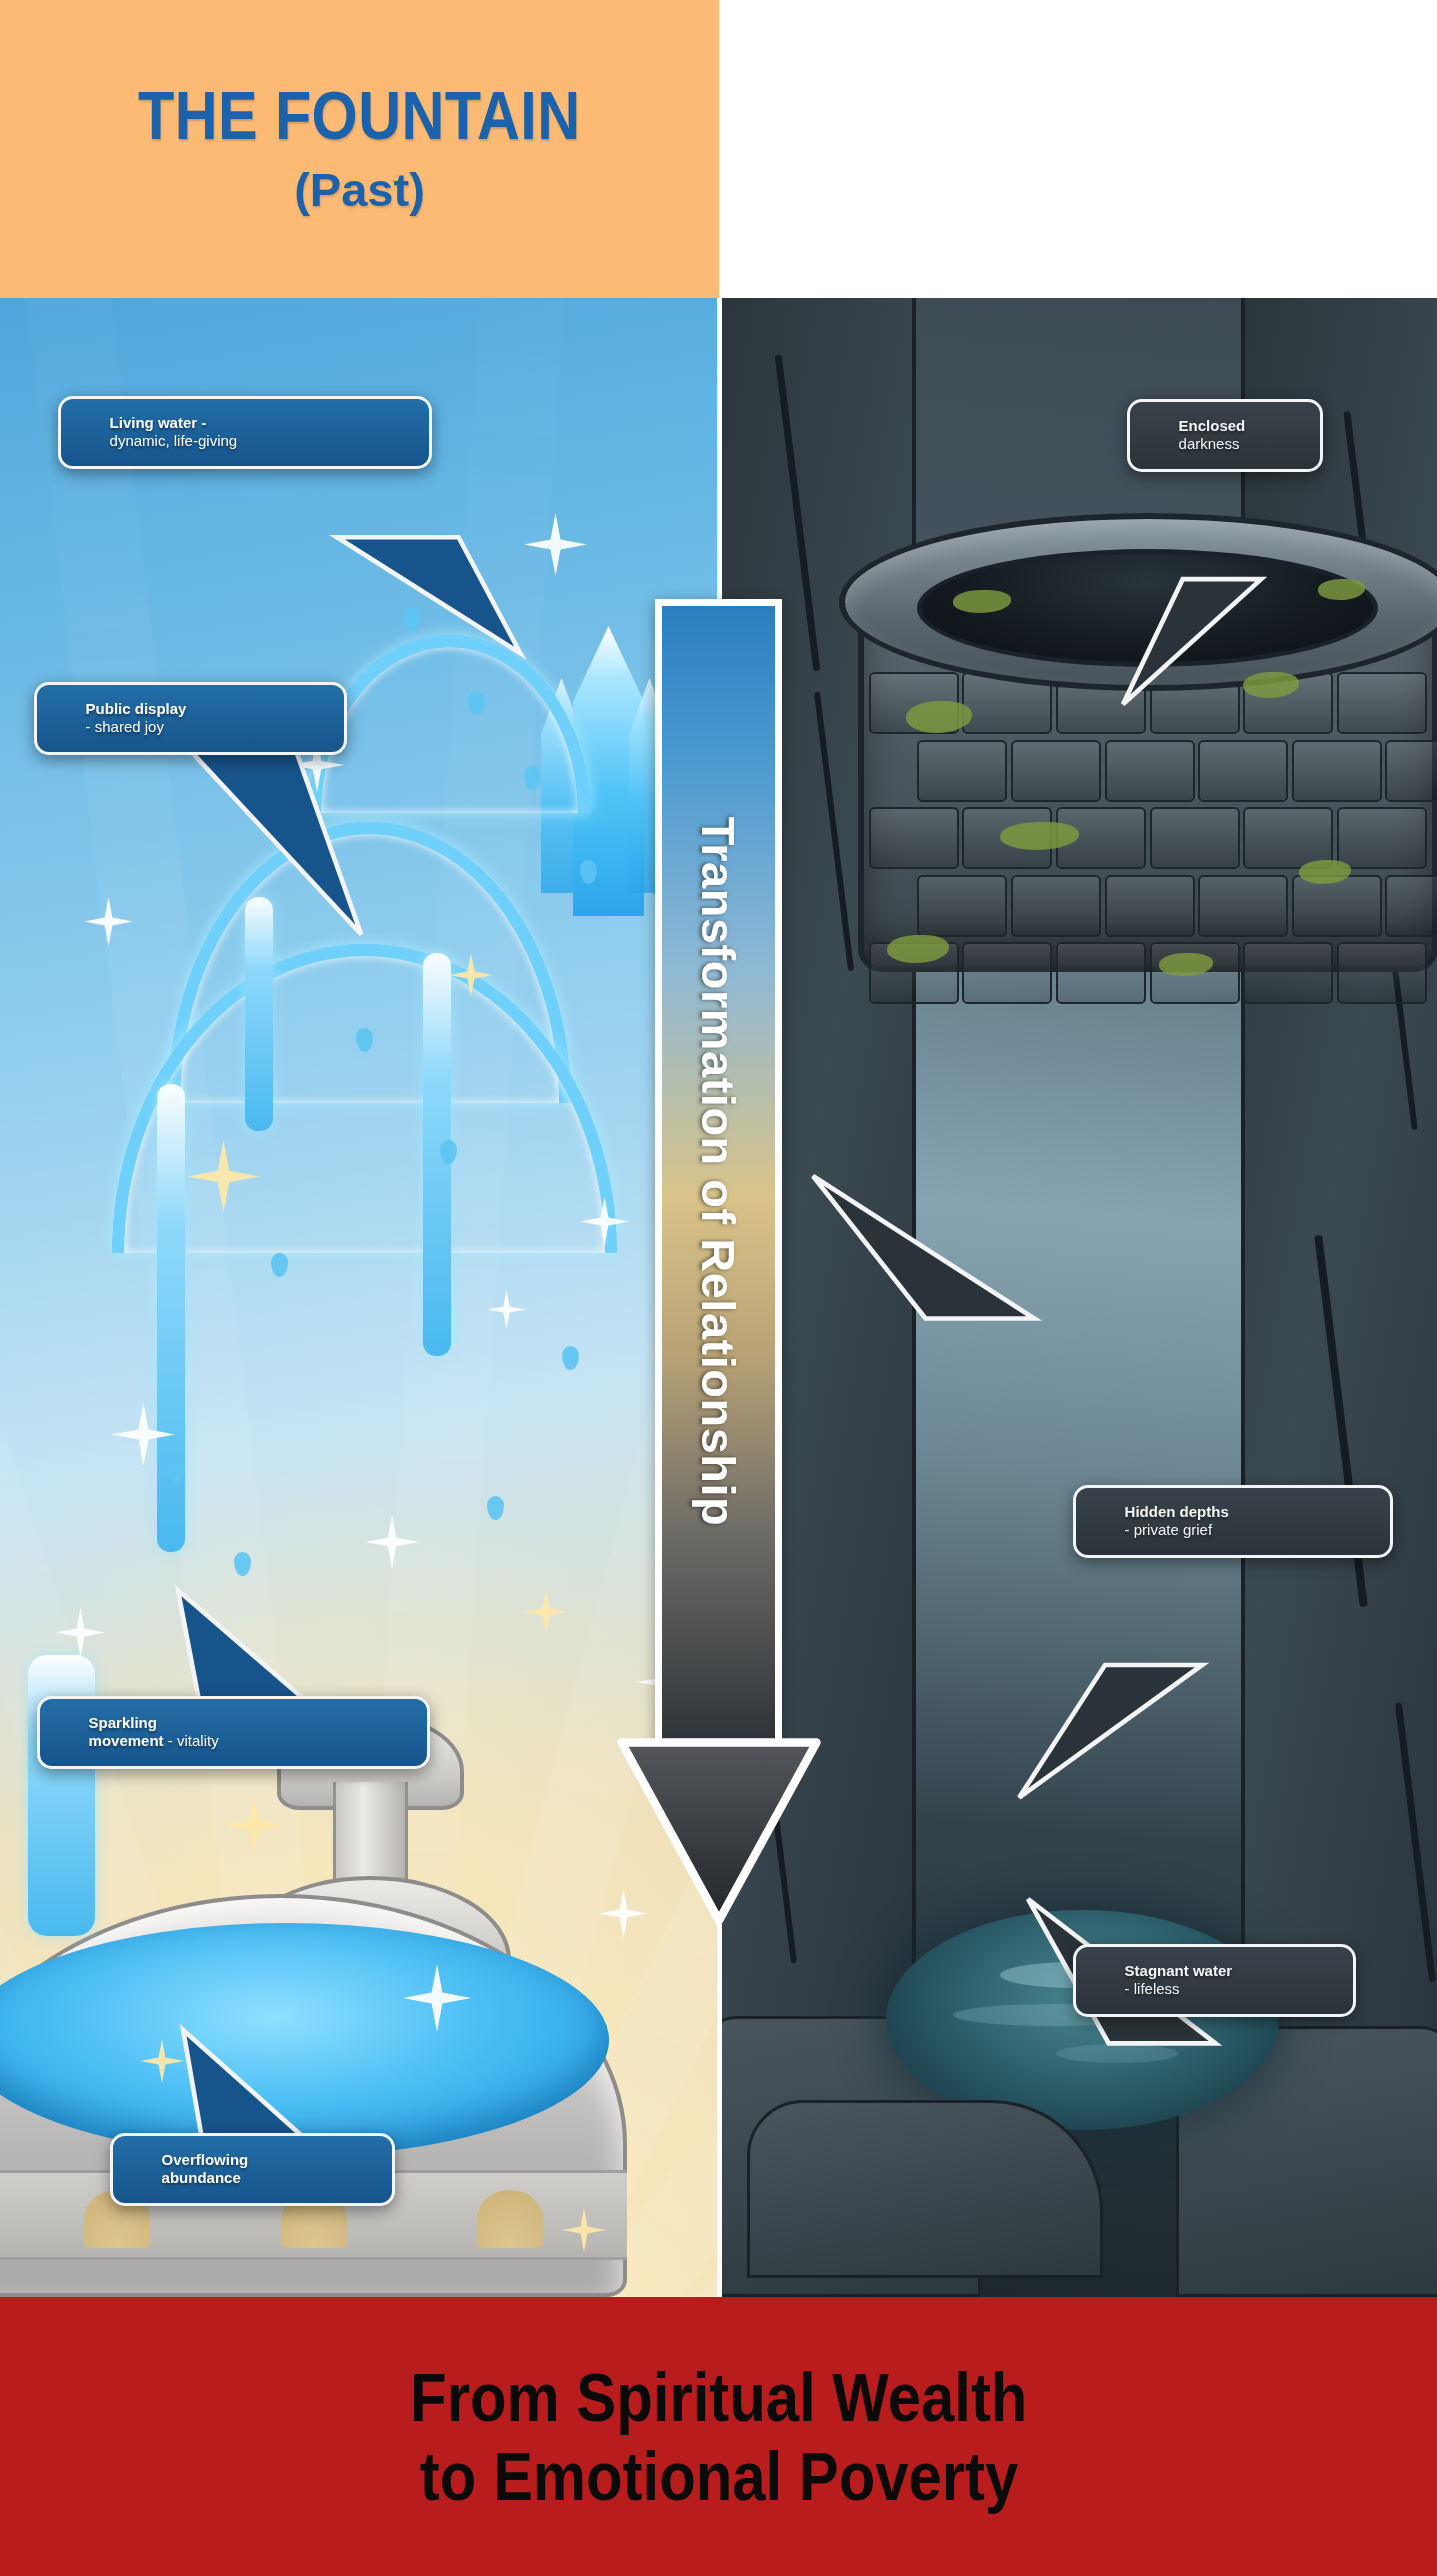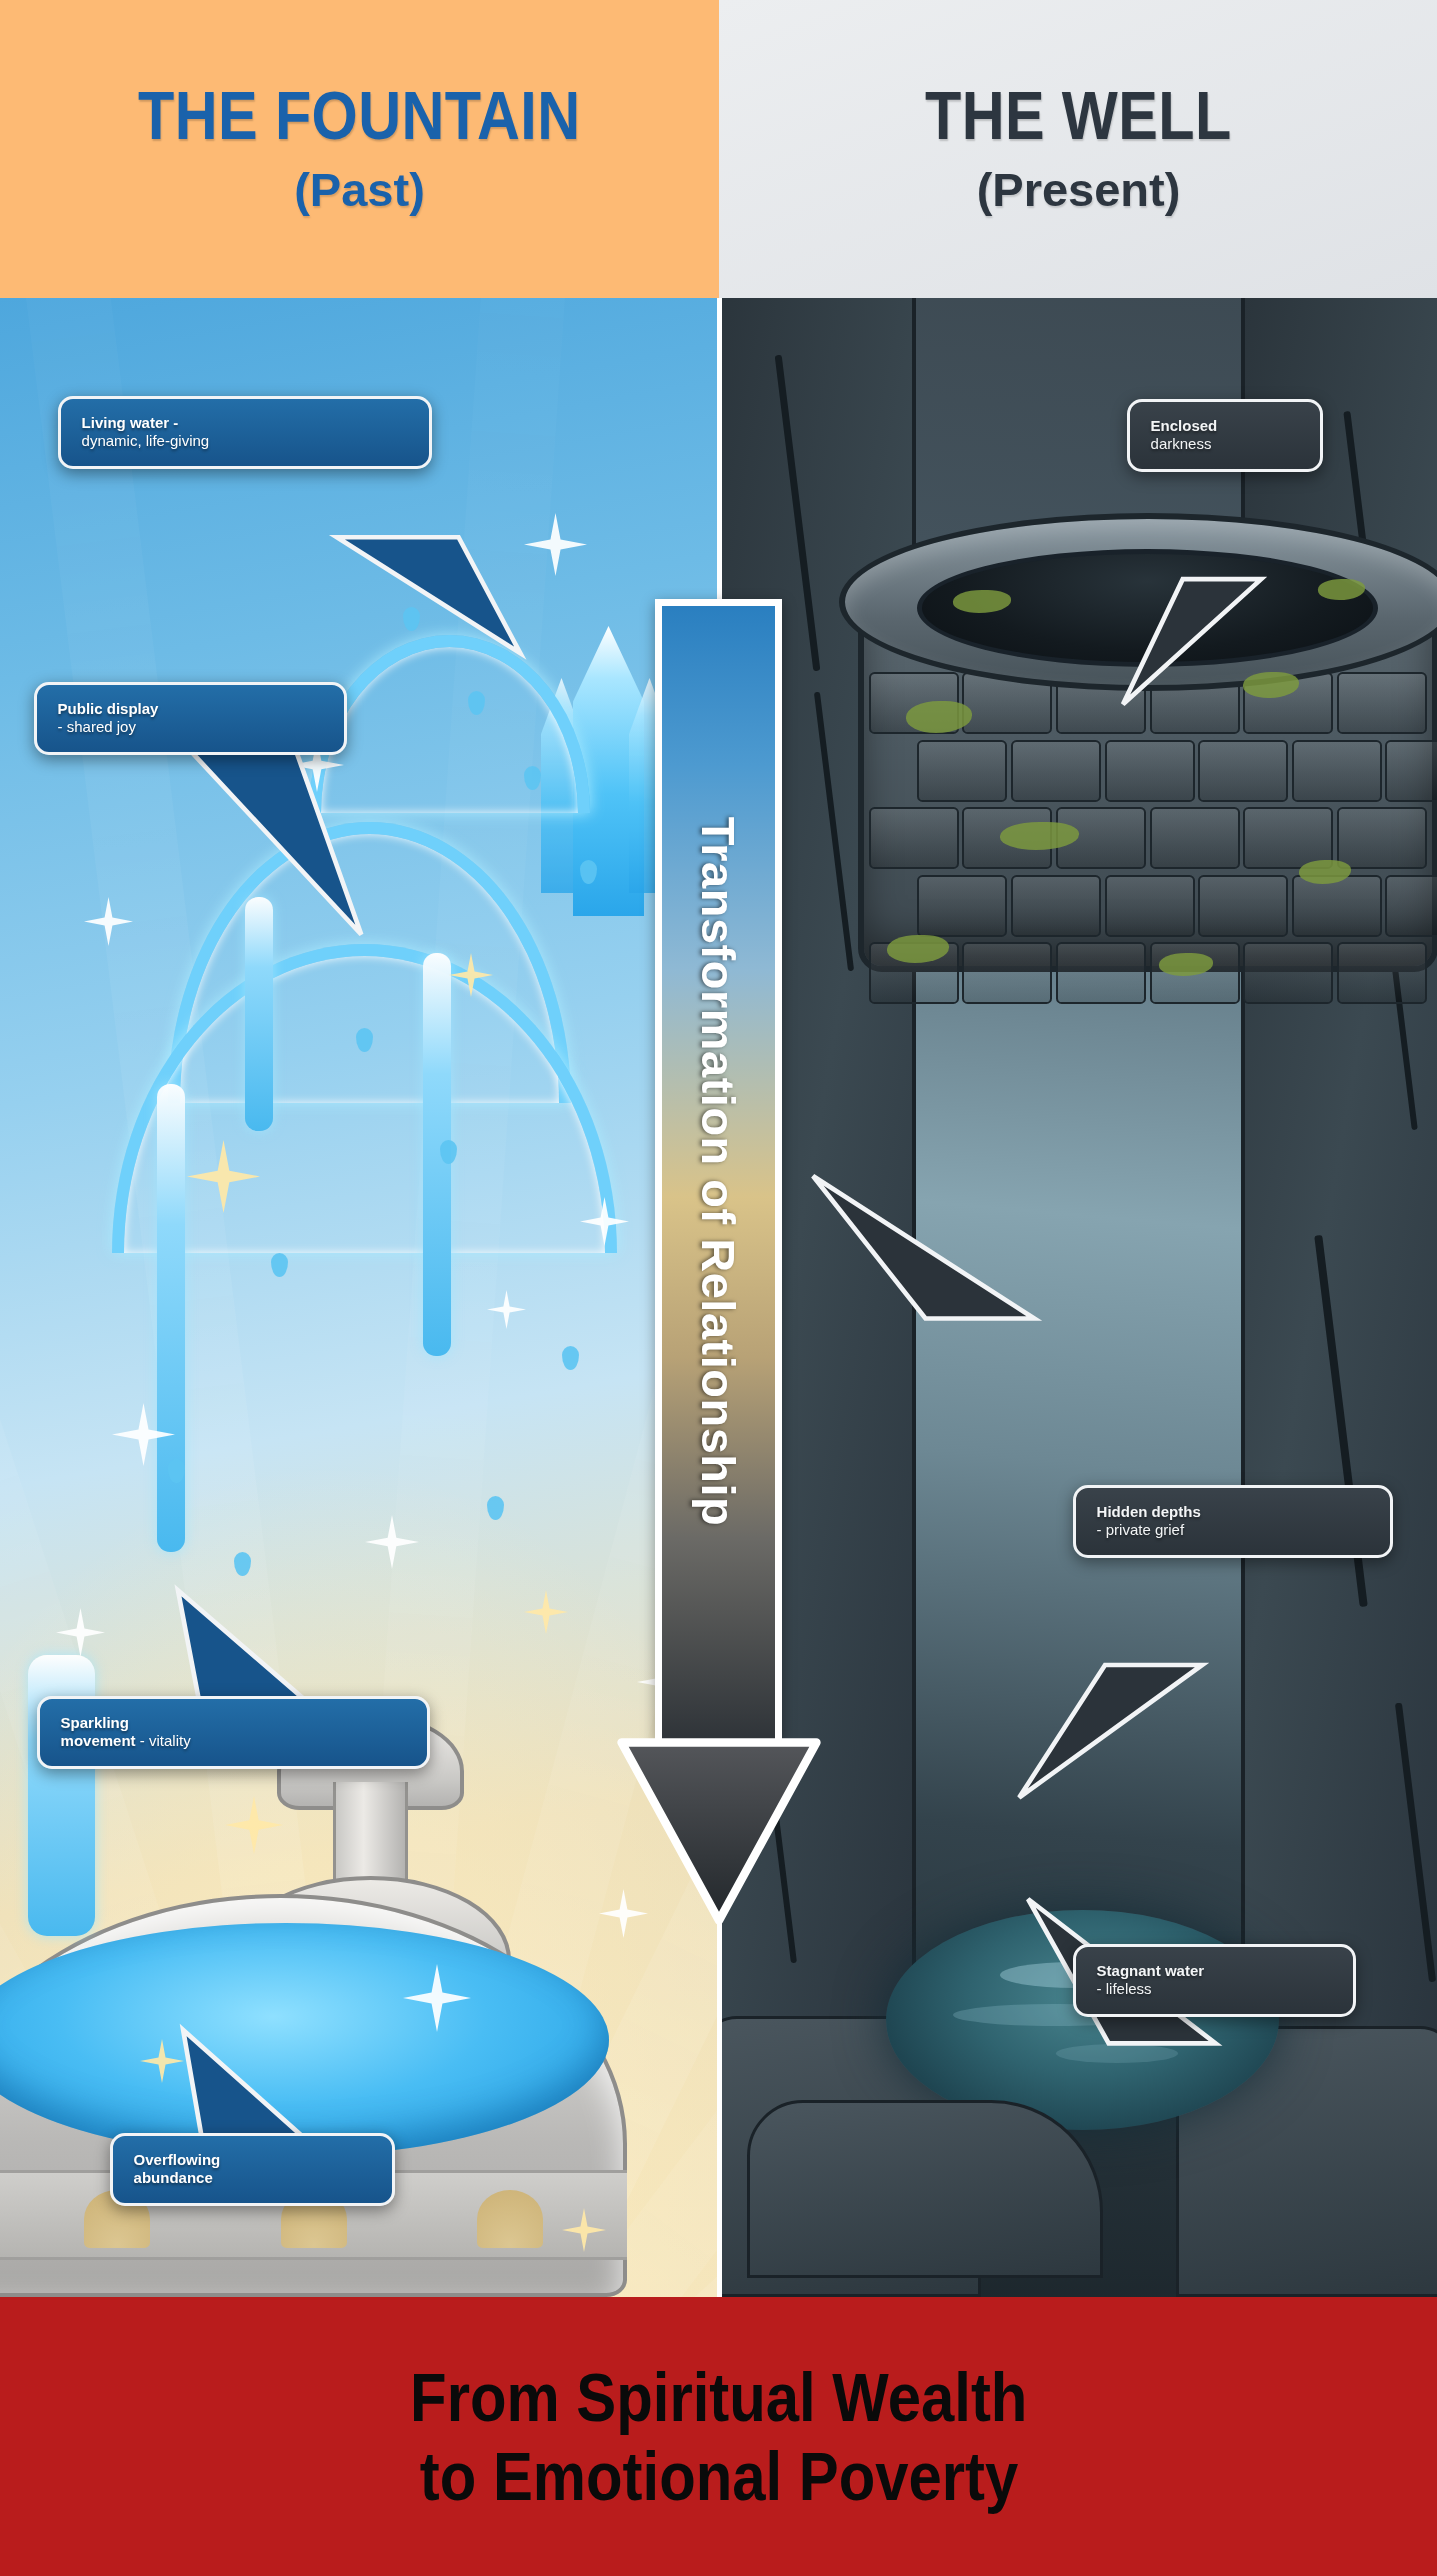--- a/index.html
+++ b/index.html
@@ -113,21 +113,21 @@
 
   
   .callout { position:absolute; border-radius:15px; border:3.7px solid #f2f4f6;
     padding:15px 20.6px; line-height:1.22;
     box-shadow:0 4.7px 15px rgba(0,0,0,.40); z-index:20; }
   .callout .ln { display:block; white-space:nowrap; }
   .callout b { font-weight:bold; }
   .callout .lt { font-weight:normal; }
   .co-blue { background:linear-gradient(180deg,#236ea8,#17548b); color:#ffffff; }
   .co-dark { background:linear-gradient(180deg,#39424a,#2b333a); color:#f3f5f6; }
-  .co-blue .ln, .co-dark .ln { text-shadow:0 1.9px 2.8px rgba(0,0,0,.45); }
+  .co-blue .ln, .co-dark .ln { text-shadow:0 1.9px 2.8px rgba(0,0,0,.45);margin-left:28px; }
   .tail { position:absolute; z-index:19; }
   .tail svg { display:block; overflow:visible; }
 
   
   .arrow-wrap { position:absolute; left:646px; top:599px; width:146px; height:1339px; z-index:30; }
   .arrow-shaft { position:absolute; left:9.4px; top:0; width:127px; height:1144px;
     background:linear-gradient(180deg,#2a7fc0 0%, #4d9ad0 14%, #8fb9d4 32%, #d9c389 52%, #b8a276 66%, #6b6a66 82%, #2e3338 100%);
     border:7.5px solid #ffffff; border-bottom:none;
     box-shadow:0 2.8px 13px rgba(0,0,0,.35); }
   .arrow-head { position:absolute; left:-32px; top:1136px; width:210px; height:193px; }
@@ -148,24 +148,20 @@
   .divider { position:absolute; top:298px; left:717px; width:4.7px; height:1999px;
     background:#ffffff; z-index:5; }
 </style>
 </head>
 <body>
 
 <div class="header">
   <div class="hdr-cell hdr-left">
     <div class="hdr-title c-blue">THE FOUNTAIN</div>
     <div class="hdr-sub c-blue">(Past)</div>
-  </div>
-  <div class="hdr-cell hdr-right">
-    <div class="hdr-title c-dark">THE WELL</div>
-    <div class="hdr-sub c-dark">(Present)</div>
   </div>
 </div>
 
 <div class="panels">
 
   <div class="panel" id="panelL">
     <div class="sky"></div>
     <div class="rays" id="rays">
         <div class="ray" style="transform: rotate(-62deg); opacity: 0.35;"></div>
         <div class="ray" style="transform: rotate(-51deg); opacity: 0.41;"></div>

